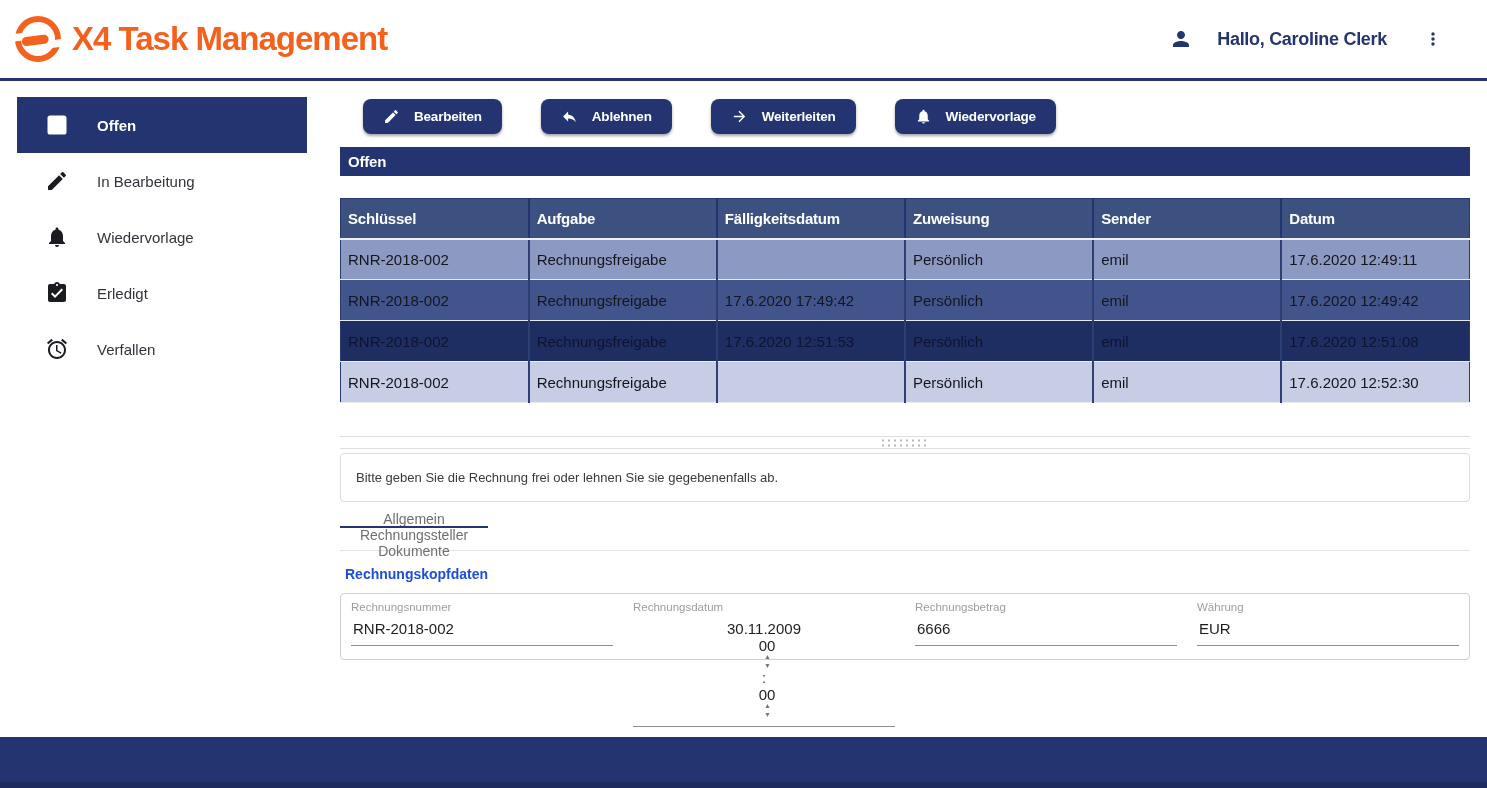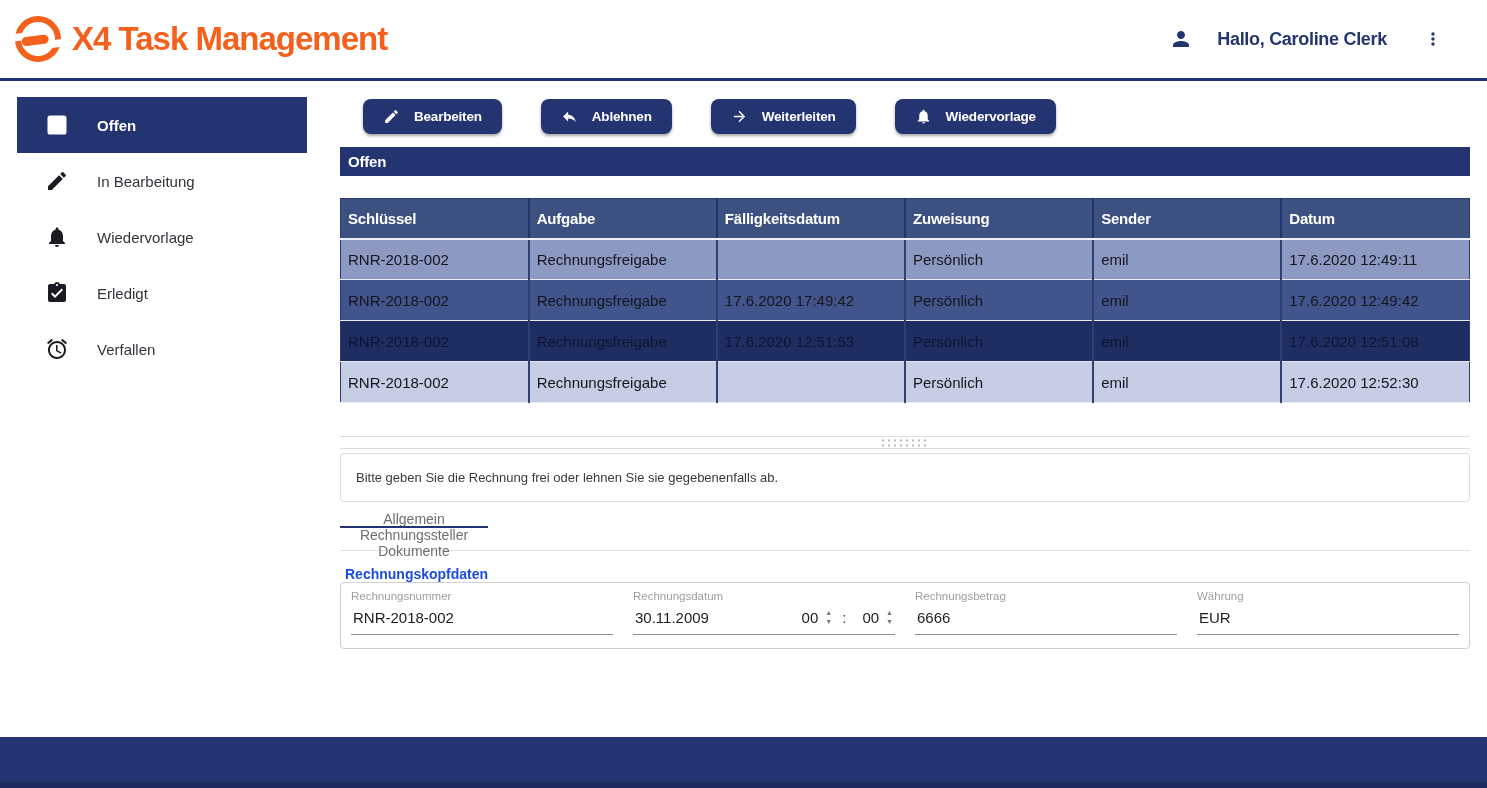--- a/index.html
+++ b/index.html
@@ -73,27 +73,27 @@
 
   
   .tabs { margin-top:9px; display:flex; border-bottom:1px solid #e2e2e2; height:40px;flex-direction:column; }
   .tab { width:148px; display:flex; align-items:center; justify-content:center;
          font-size:14px; color:#6f6f6f; cursor:pointer; position:relative; }
   .tab.active::after { content:""; position:absolute; left:0; right:0; bottom:-1px;
                        height:2px; background:#233471; }
 
   
   .section-title { margin-top:15px; margin-left:5px; font-size:14px; font-weight:bold; color:#1d4ed8; }
-  .form-box { height:67px; border:1px solid #cfcfcf; border-radius:4px;
+  .form-box { margin-top:11px; height:67px; border:1px solid #cfcfcf; border-radius:4px;
               display:flex; gap:20px; padding:7px 10px 0 10px; }
   .field { flex:1; }
   .field .flabel { font-size:11.5px; color:#9e9e9e; margin-bottom:5px; }
   .field .fvalue { font-size:15px; color:#1d1d22; border-bottom:1px solid #8f8f8f;
                    padding:2px 2px 8px 2px; min-height:20px; }
-  .field .fvalue.time-row { display:flex; align-items:center; }
+  .field .fvalue.time-row { display:flex; align-items:center;flex-direction:column; }
   .time-row .date-part { flex:1; }
   .time-row .tnum { margin-left:6px; }
   .time-row .colon { margin:0 10px; color:#444; }
   .stepper { display:flex; flex-direction:column; justify-content:center; margin-left:7px;
              gap:3px; cursor:pointer; }
   .stepper span { font-size:7px; line-height:6px; color:#777; }
 
   
   .footer { position:absolute; left:0; bottom:0; width:100%; height:51px; background:#233471; }
   .footer .edge { position:absolute; bottom:0; width:100%; height:6px; background:#1d2b5f; }

